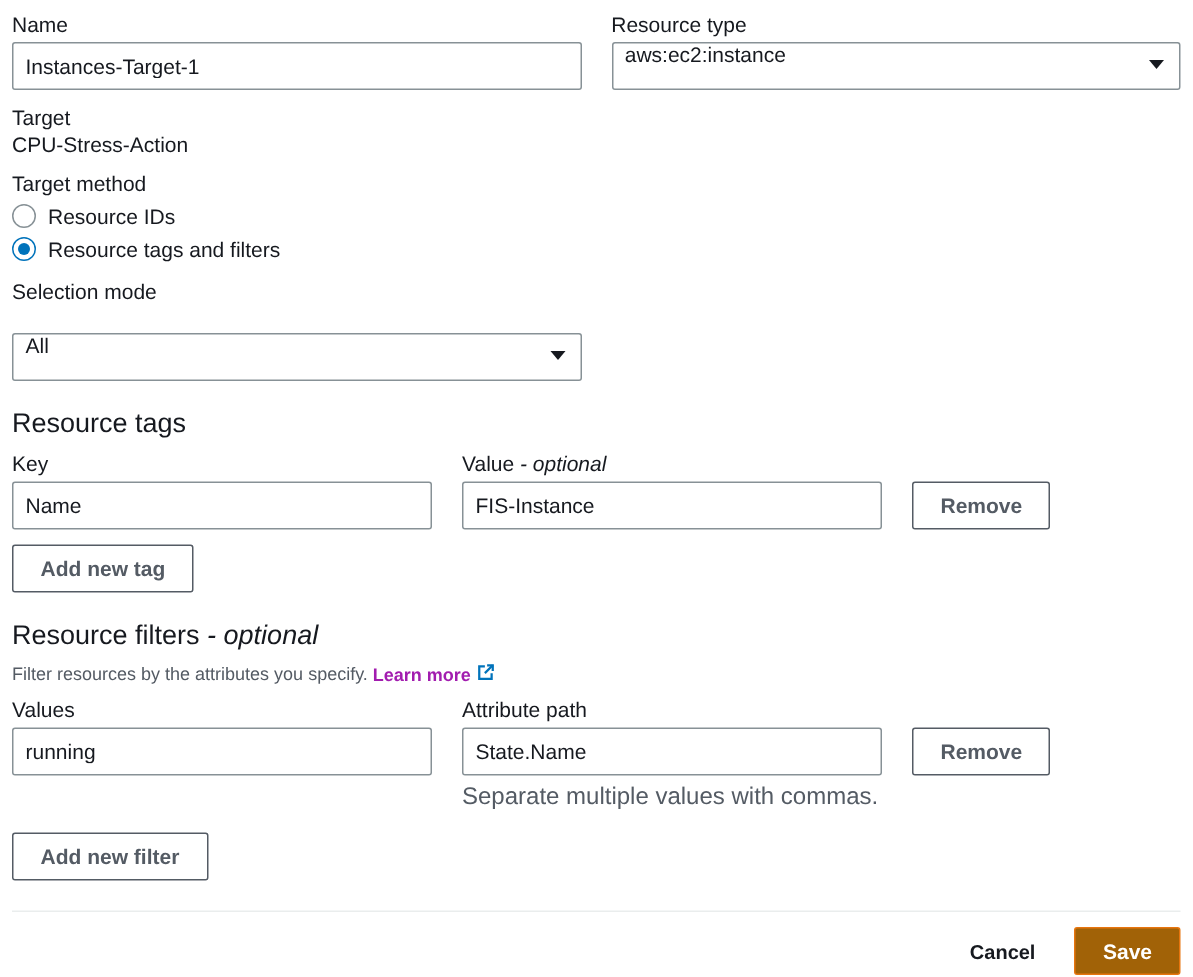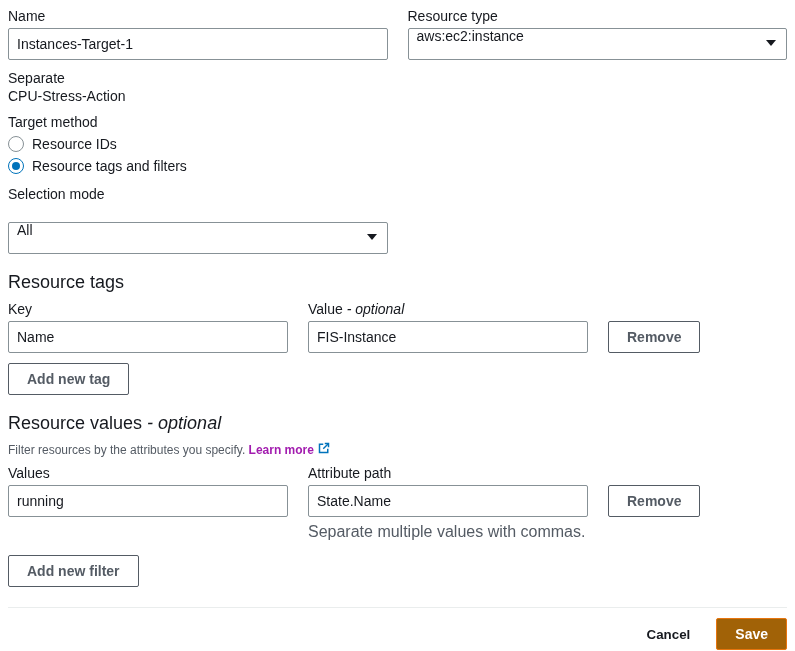--- a/index.html
+++ b/index.html
@@ -173,21 +173,21 @@
       <span class="select-caret">
         <svg width="12" height="12" viewBox="0 0 12 12">
             <path d="M1 3 L6 9 L11 3 Z" fill="#16191f"></path>
           </svg>
       </span>
     </div>
   </div>
 </div>
 
 
-<div class="section-label">Separate</div>
+<div class="section-label">Target</div>
 <div style="margin-bottom:10px">CPU-Stress-Action</div>
 
 
 <div class="section-label">Target method</div>
 <div class="radio-group">
   <div class="radio-item">
     <span class="radio-outer"></span>
     <span>Resource IDs</span>
   </div>
   <div class="radio-item">
@@ -225,21 +225,21 @@
     <input class="text-input" type="text" value="FIS-Instance" style="">
   </div>
   <div>
     <button class="btn">Remove</button>
   </div>
 </div>
 <button class="btn">Add new tag</button>
 
 
 <h3 class="section-heading">
-  <span>Resource values</span> <span class="optional">- optional</span>
+  <span>Resource filters</span> <span class="optional">- optional</span>
 </h3>
 <div class="desc">
   <span>Filter resources by the attributes you specify.</span>
   <a href="#" class="learn-more">
     <span>Learn more</span>
     <span>
       <svg width="12" height="12" viewBox="0 0 16 16" fill="none" stroke="#0073bb" stroke-width="2">
         <path d="M13 9v5H2V3h5"></path>
           <path d="M9 2h5v5"></path>
           <path d="M14 2L7 9"></path>

